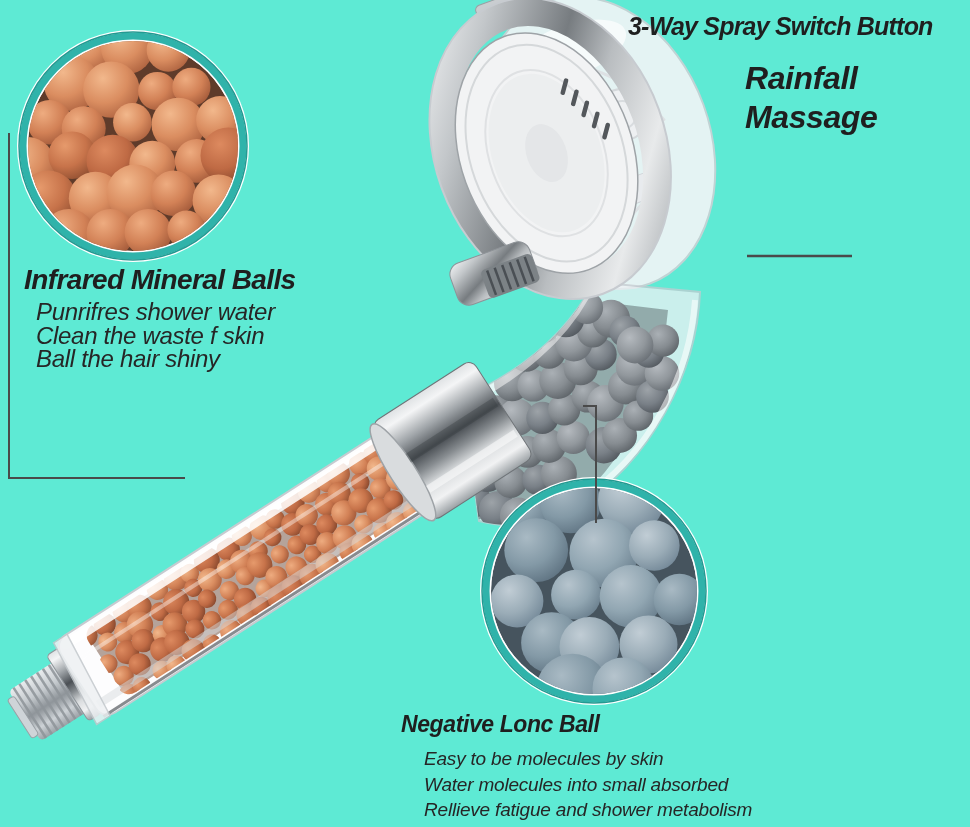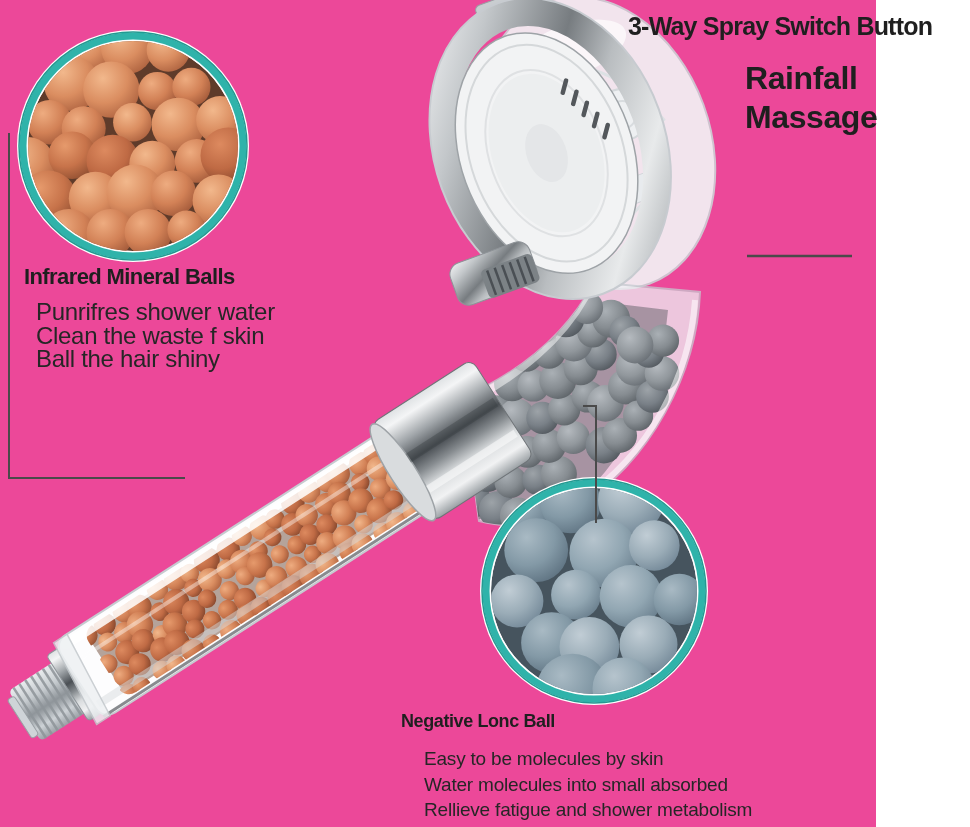--- a/index.html
+++ b/index.html
@@ -1,26 +1,26 @@
 <!DOCTYPE html>
 <html><head>
 <meta charset="utf-8">
 <style>
   html,body{margin:0;padding:0;background:#ffffff;}
   body{width:970px;height:827px;overflow:hidden;font-family:"Liberation Sans",sans-serif;}
-  .stage{position:relative;width:876px;height:827px;background:#ec4899;}
+  .stage{position:relative;width:970px;height:827px;background:#5eead4;font-style:italic;}
   .stage svg{position:absolute;left:0;top:0;}
   .ann{position:absolute;color:#1f1f1f;white-space:nowrap;}
   .ttl{font-weight:700;}
   .t-switch{left:628px;top:12px;font-size:25px;letter-spacing:-0.8px;}
   .modes{left:745px;top:59px;}
   .mode{font-size:32px;font-weight:700;line-height:38.5px;letter-spacing:-0.4px;}
-  .t-infra{left:24px;top:264px;font-size:22px;letter-spacing:-0.6px;}
+  .t-infra{left:24px;top:264px;font-size:28px;letter-spacing:-0.6px;}
   .infra-lines{left:36px;top:300px;font-size:24px;line-height:23.6px;letter-spacing:-0.3px;color:#262626;}
-  .t-neg{left:401px;top:711px;font-size:18px;letter-spacing:-0.4px;}
+  .t-neg{left:401px;top:711px;font-size:23px;letter-spacing:-0.4px;}
   .neg-lines{left:424px;top:746px;font-size:19px;line-height:25.5px;letter-spacing:-0.2px;color:#262626;}
 </style>
 </head>
 <body>
 
 <div class="stage">
 
 <svg width="970" height="827" viewBox="0 0 970 827">
   <defs>
     <radialGradient id="tc1" cx="0.35" cy="0.3" r="0.8">

